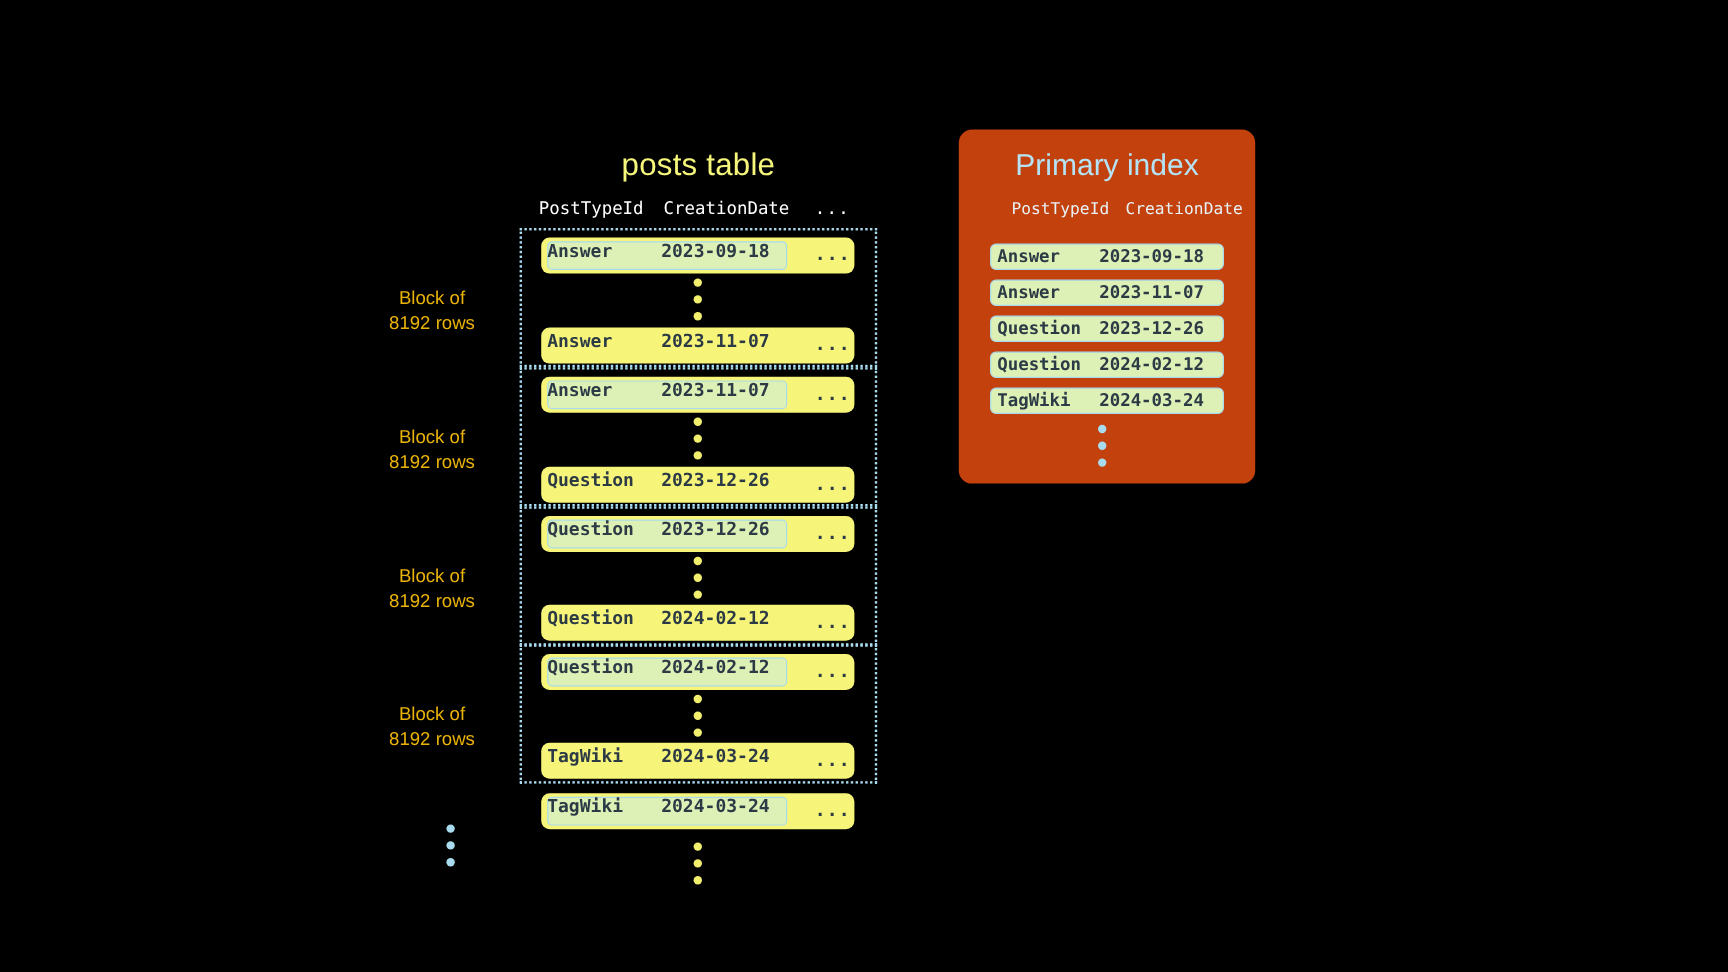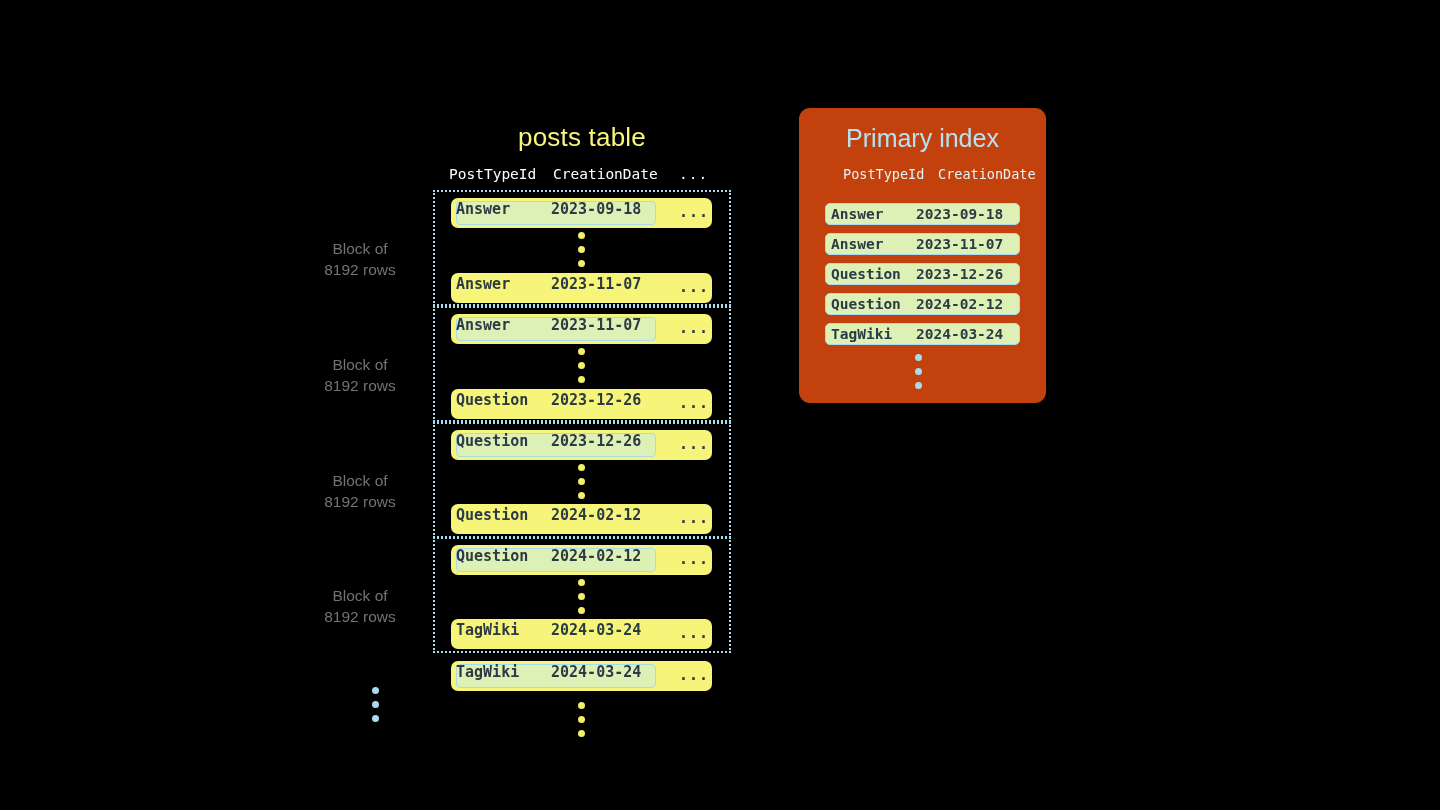--- a/index.html
+++ b/index.html
@@ -56,21 +56,21 @@
     width: 298px;
     border: 2px dotted #a9dbef;
     box-sizing: border-box;
   }
 
   .block-label {
     position: absolute;
     width: 120px;
     left: 300px;
     text-align: center;
-    color: #737373;
+    color: #eab308;
     font-size: 15.5px;
     line-height: 21px;
     font-family: "Liberation Sans", sans-serif;
   }
 
   
   .row-pill {
     position: absolute;
     left: 451px;
     width: 261px;

